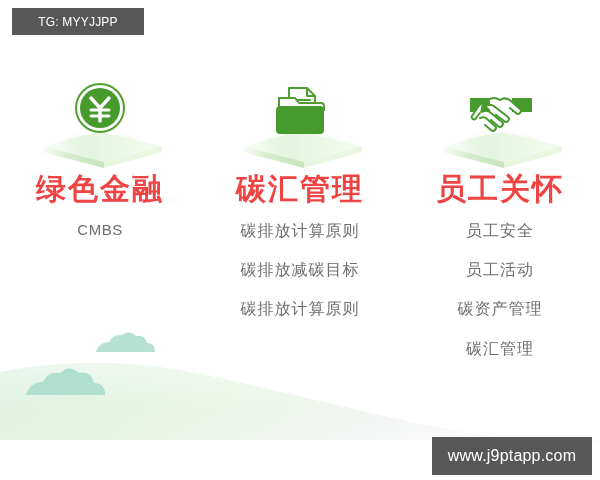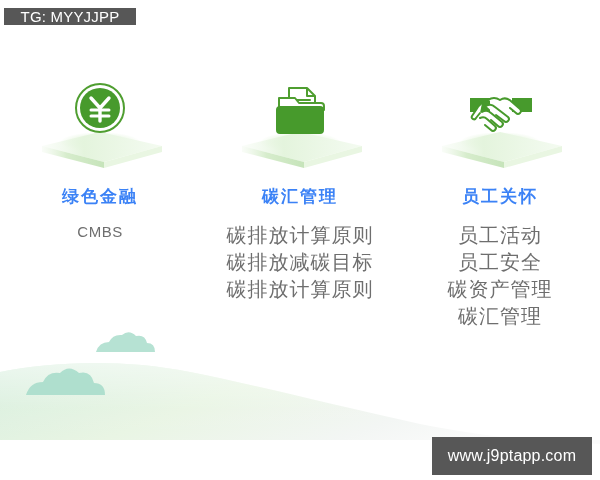--- a/index.html
+++ b/index.html
@@ -31,25 +31,25 @@
     position: absolute;
     z-index: 40;
     background: #575757;
     color: #ffffff;
     display: flex;
     align-items: center;
     justify-content: center;
     letter-spacing: 0.2px;
   }
   #wm-top {
-    left: 4px;
+    left: 12px;
     top: 8px;
     width: 132px;
-    height: 17px;
-    font-size: 15px;
+    height: 27px;
+    font-size: 12px;
   }
   #wm-bottom {
     left: 432px;
     top: 437px;
     width: 160px;
     height: 38px;
     font-size: 16px;
   }
 
   
@@ -73,38 +73,37 @@
     width: 160px;
     height: 96px;
   }
   .icon-stage svg {
     position: absolute;
     left: 0;
     top: 0;
   }
 
   .col-title {
-    margin-top: 16px;
-    font-size: 17px;
+    font-size: 30px;
     font-weight: 700;
-    color: #3b82f6;
+    color: #ef4444;
     letter-spacing: 2px;
     line-height: 1.1;
     white-space: nowrap;
   }
 
   .col-list {
     margin-top: 16px;
     display: flex;
     flex-direction: column;
     align-items: center;
-    gap: 3px;
+    gap: 20px;
   }
   .col-list .item {
-    font-size: 20px;
+    font-size: 16px;
     color: #6e6e6e;
     letter-spacing: 1px;
     line-height: 1.2;
     white-space: nowrap;
   }
   .col-list .item.latin {
     letter-spacing: 0.5px;
     font-size: 15px;
   }
 </style>
@@ -275,20 +274,20 @@
           <path d="M68 24 q6 -4 12 0 q6 -4 12 2 l8 7 q2 2 0 4 q-2 2 -4 0 l-6 -5" fill="#ffffff" stroke="#479a2c" stroke-width="2" stroke-linejoin="round" stroke-linecap="round"></path>
           <path d="M62 27 q-4 3 -6 7 l-4 6 q-1 2 1 3 q2 1 3 -1 l4 -5" fill="#ffffff" stroke="#479a2c" stroke-width="2" stroke-linejoin="round" stroke-linecap="round"></path>
           <path d="M66 30 q5 -3 9 1 l13 10 q2 2 0 4 q-2 2 -4 0 l-8 -6" fill="#ffffff" stroke="#479a2c" stroke-width="2" stroke-linejoin="round" stroke-linecap="round"></path>
           <path d="M62 36 q5 -3 9 1 l11 9 q2 2 0 4 q-2 2 -4 0 l-7 -6" fill="#ffffff" stroke="#479a2c" stroke-width="2" stroke-linejoin="round" stroke-linecap="round"></path>
           <path d="M60 42 q4 -2 7 1 l8 7 q2 2 0 4 q-2 2 -4 0 l-6 -5" fill="#ffffff" stroke="#479a2c" stroke-width="2" stroke-linejoin="round" stroke-linecap="round"></path>
         </g>
       </svg>
     </div>
     <div class="col-title">员工关怀</div>
     <div class="col-list">
+      <div class="item">员工安全</div>
       <div class="item">员工活动</div>
-      <div class="item">员工安全</div>
       <div class="item">碳资产管理</div>
       <div class="item">碳汇管理</div>
     </div>
   </div>
 
 </div>
 
 </body></html>

